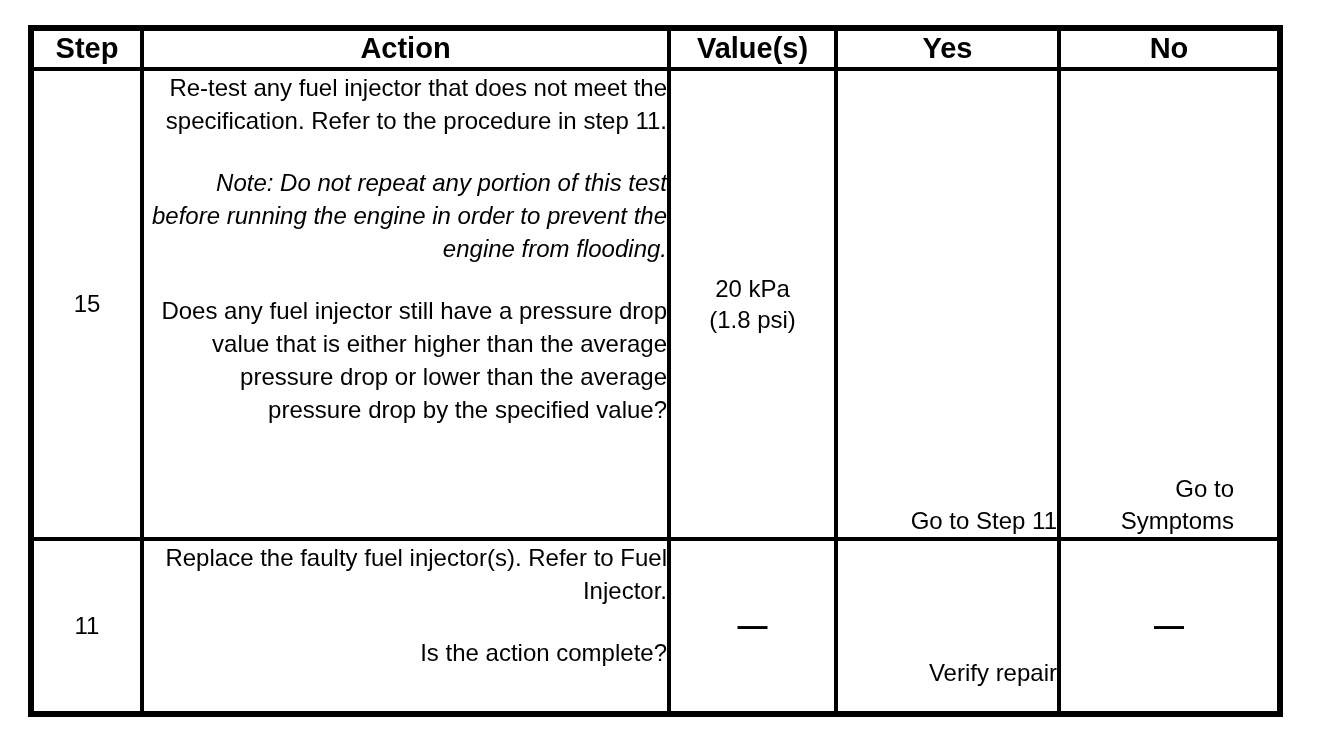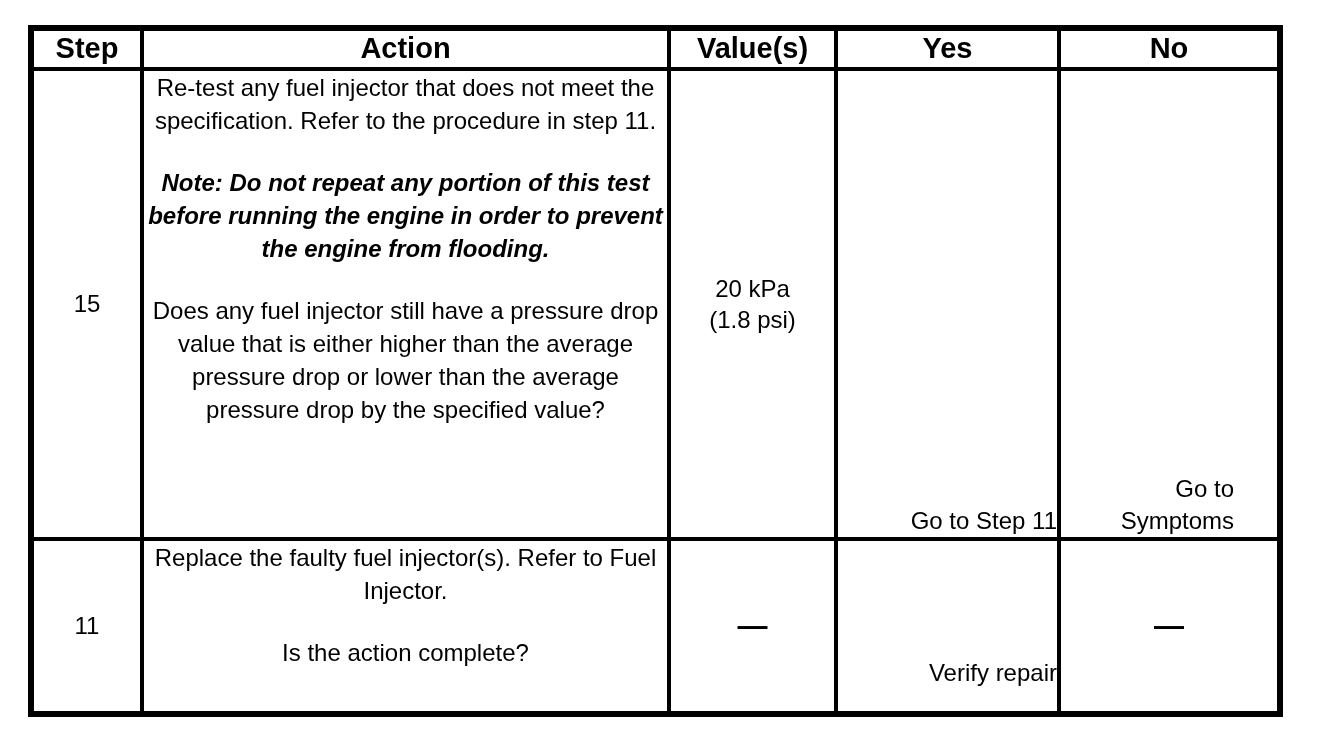--- a/index.html
+++ b/index.html
@@ -48,27 +48,27 @@
   td.step-cell {
     text-align: center;
     vertical-align: middle;
     font-size: 24px;
   }
   td.action-cell {
     vertical-align: top;
     padding: 7px 10px 0 13px;
     font-size: 24px;
     line-height: 33px;
-    text-align: center;
+    text-align: right;
     margin-left: 8px;
   }
   td.action-cell p { margin: 0 0 29px 0; }
   td.action-cell p:last-child { margin: 0; }
   p.note {
-    font-weight: bold;
+    font-weight: normal;
     font-style: italic;
   }
   td.value-cell {
     text-align: center;
     vertical-align: middle;
     font-size: 24px;
     line-height: 31px;
   }
   td.decision-cell {
     text-align: right;

